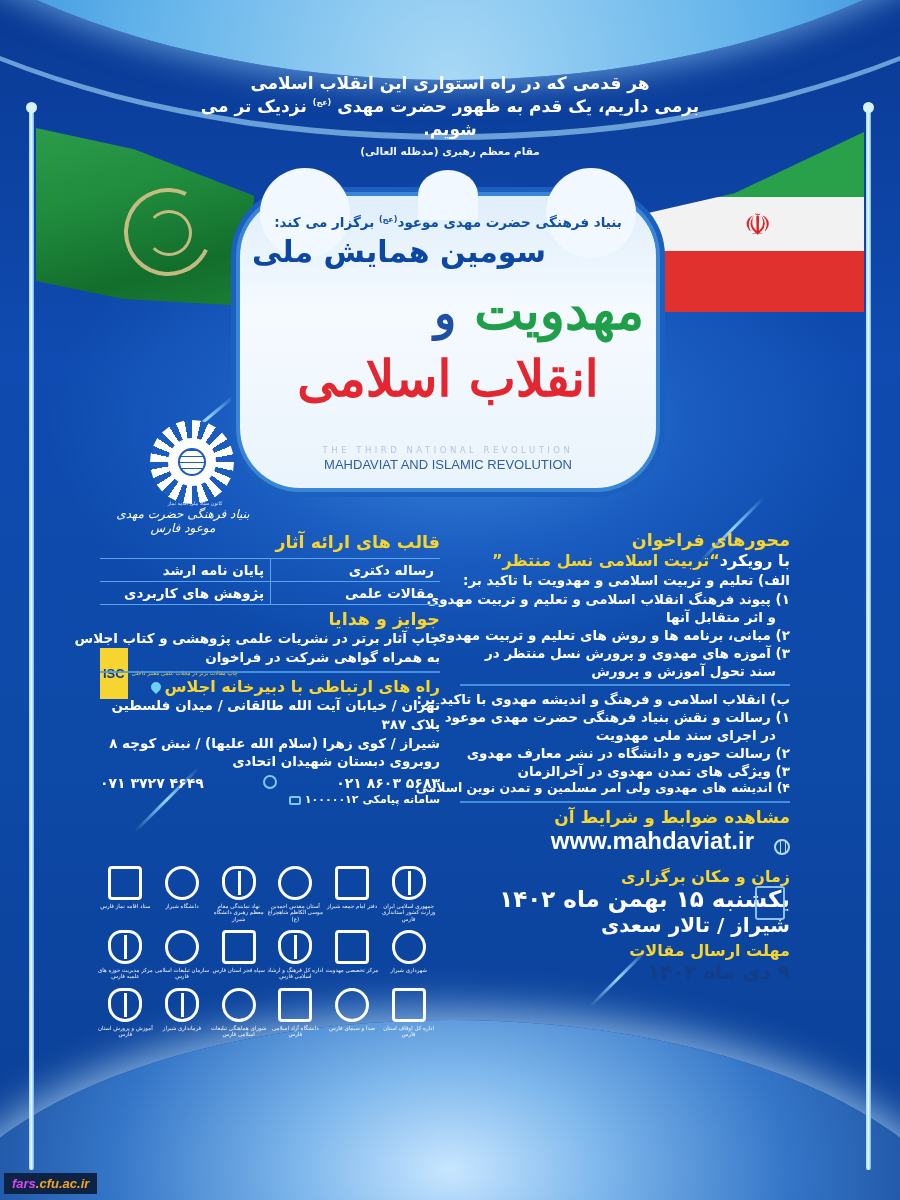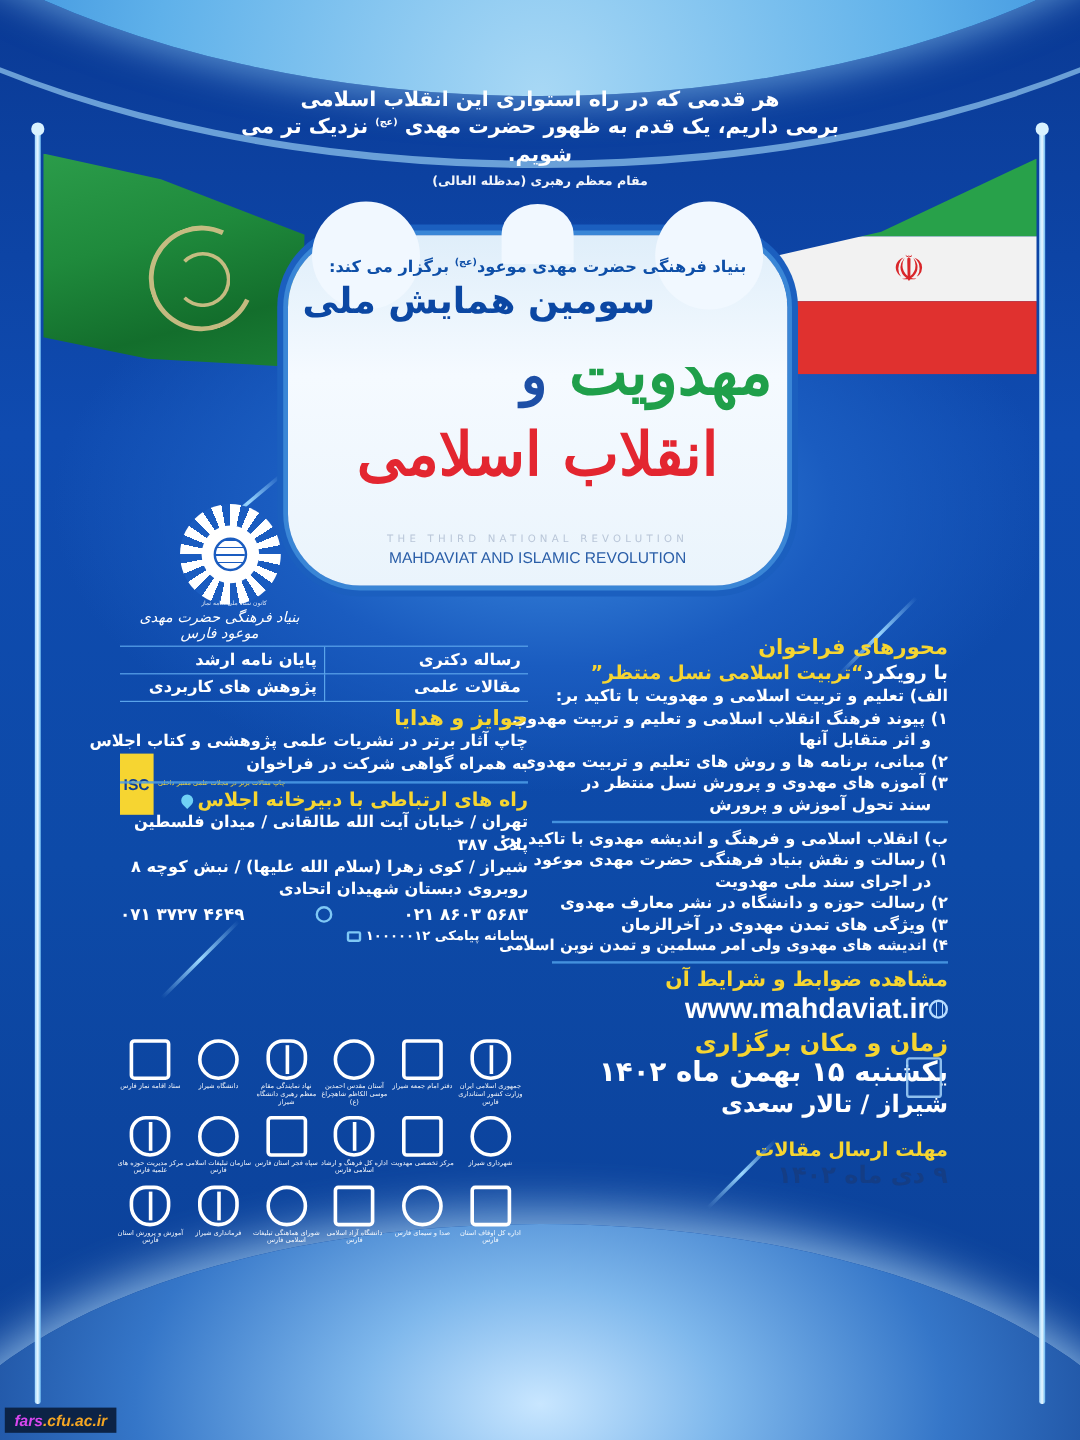--- a/index.html
+++ b/index.html
@@ -47,21 +47,21 @@
  background:repeating-conic-gradient(#fff 0 12deg,#1a5cc0 12deg 22.5deg)}
 .logo .inner{position:absolute;left:18px;top:18px;width:48px;height:48px;border-radius:50%;background:#fff}
 .logo .globe{position:absolute;left:28px;top:28px;width:28px;height:28px;border-radius:50%;border:2px solid #1a5cc0;background:repeating-linear-gradient(0deg,transparent 0 5px,#1a5cc0 5px 6px)}
 .logo-text{position:absolute;left:108px;top:507px;width:150px;text-align:center;font-family:"DejaVu Serif",serif;font-style:italic;font-size:12px;color:#fff}
 .logo-sub{position:absolute;left:140px;top:500px;width:110px;text-align:center;font-size:5px;opacity:.85}
 .col-r{position:absolute;left:460px;top:530px;width:330px}
 .yellow{color:#f6d531}
 .h-yel{font-size:17.5px;font-weight:bold;color:#f6d531}
 .rline{font-size:13.5px;font-weight:bold;line-height:1.34;white-space:nowrap}
 .sep{height:2px;background:#4e9ee8;margin:4px 0;opacity:.85}
-.url{font-family:"Liberation Sans",sans-serif;font-size:24px;font-weight:bold;direction:ltr;text-align:right;display:flex;align-items:center;justify-content:flex-end;gap:0}
+.url{font-family:"Liberation Sans",sans-serif;font-size:24px;font-weight:bold;direction:ltr;text-align:right;display:flex;align-items:flex-end;justify-content:flex-end;gap:20px}
 .globe-ic{width:16px;height:16px;border-radius:50%;border:2px solid #b8dcff;background:repeating-linear-gradient(90deg,transparent 0 4px,#b8dcff 4px 5px)}
 .date-big{font-size:23px;font-weight:bold;line-height:1.15}
 .place{font-size:20px;font-weight:bold}
 .deadline{font-size:20px;font-weight:bold;color:#143d85}
 .cal-ic{position:absolute;left:295px;top:0;width:30px;height:34px;border:2px solid #9cccf5;border-radius:3px;opacity:.9}
 .col-l{position:absolute;left:100px;top:532px;width:340px}
 .grid2{display:grid;grid-template-columns:1fr 1fr;border-top:1px solid #5aa4ea;margin-top:6px}
 .grid2 div{font-size:13.5px;font-weight:bold;padding:3px 6px;border-bottom:1px solid #5aa4ea}
 .grid2 div:nth-child(odd){border-left:1px solid #5aa4ea}
 .lline{font-size:13.5px;font-weight:bold;line-height:1.4;white-space:nowrap}
@@ -156,31 +156,32 @@
     <div class="rline" style="padding-right:14px">در اجرای سند ملی مهدویت</div>
     <div class="rline">۲) رسالت حوزه و دانشگاه در نشر معارف مهدوی</div>
     <div class="rline">۳) ویژگی های تمدن مهدوی در آخرالزمان</div>
     <div class="rline" style="font-size:12.5px">۴) اندیشه های مهدوی ولی امر مسلمین و تمدن نوین اسلامی</div>
     <div class="sep"></div>
     <div class="h-yel" style="font-size:17px;line-height:1.2">مشاهده ضوابط و شرایط آن</div>
     <div class="url">
         <span>www.mahdaviat.ir</span>
         <span class="globe-ic"></span>
       </div>
-    <div class="h-yel" style="font-size:20px;margin-top:2px">زمان و مکان برگزاری</div>
+    <div class="h-yel" style="font-size:16px;margin-top:12px">زمان و مکان برگزاری</div>
     <div style="position:relative">
       <div class="cal-ic"></div>
       <div class="date-big">یکشنبه ۱۵ بهمن ماه ۱۴۰۲</div>
       <div class="place">شیراز / تالار سعدی</div>
     </div>
-    <div class="h-yel" style="font-size:16px;margin-top:16px">مهلت ارسال مقالات</div>
+    <div class="h-yel" style="font-size:16px;margin-top:4px">مهلت ارسال مقالات</div>
     <div class="deadline">۹ دی ماه ۱۴۰۲</div>
   </div>
 
   <div class="col-l">
+    <div class="h-yel">قالب های ارائه آثار</div>
     <div class="grid2">
       <div>رساله دکتری</div>
       <div>پایان نامه ارشد</div>
       <div>مقالات علمی</div>
       <div>پژوهش های کاربردی</div>
     </div>
     <div class="h-yel" style="margin-top:4px">جوایز و هدایا</div>
     <div class="lline">چاپ آثار برتر در نشریات علمی پژوهشی و کتاب اجلاس</div>
     <div style="position:relative">
       <div class="lline">به همراه گواهی شرکت در فراخوان</div>

